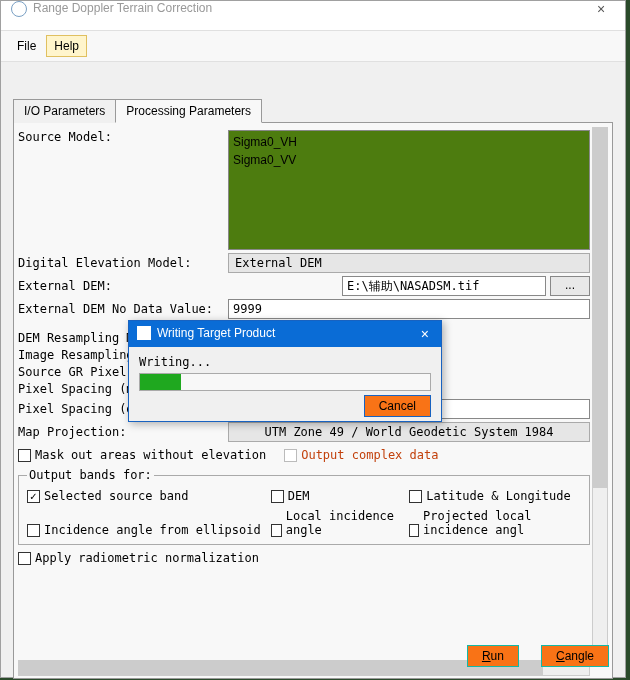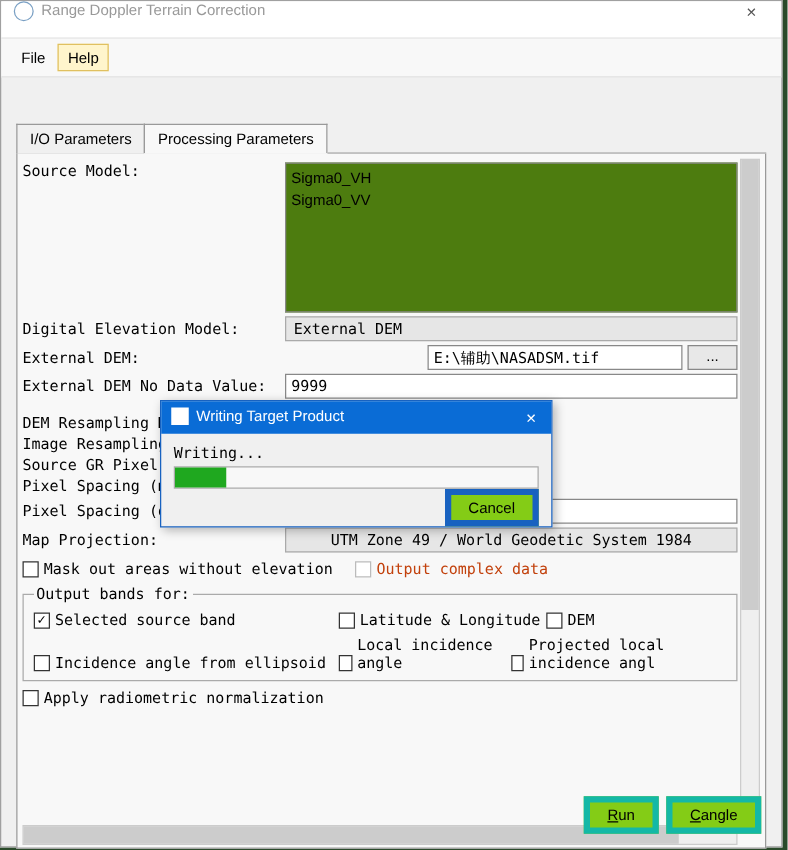--- a/index.html
+++ b/index.html
@@ -30,22 +30,22 @@
 .textfield { display: flex; gap: 4px; justify-content: center; }
 .textfield input { flex: 1; border: 1px solid #888; background: #fff; padding: 2px 4px; height: 20px; }
 .browse { width: 40px; border: 1px solid #888; background: #e8e8e8; text-align: center; cursor: pointer; height: 20px; line-height: 16px; }
 fieldset { border: 1px solid #aaa; margin: 6px 0; padding: 4px 8px; }
 .chk { display: flex; align-items: flex-end; gap: 4px; }
 .chk .box { width: 13px; height: 13px; border: 1px solid #333; background: #fff; display: flex; align-items: center; justify-content: center; font-size: 10px; line-height: 1; }
 .chk.disabled { color: #c2410c; }
 .chk.disabled .box { border-color: #bbb; }
 .check-grid { display: flex; flex-wrap: wrap; }
 .check-grid .chk { margin: 3px 0; }
-.bottom-buttons { position: absolute; right: 16px; bottom: 10px; display: flex; gap: 6px; }
-.btn { border: 5px solid #14b8a6; background: #84cc16; padding: 3px 14px; cursor: pointer; }
+.bottom-buttons { position: absolute; right: 16px; bottom: 10px; display: flex; gap: 22px; }
+.btn { border: 1px solid #14b8a6; background: #f97316; padding: 3px 14px; cursor: pointer; }
 .btn u { text-decoration: underline; }
 .modal { position: absolute; left: 128px; top: 320px; width: 314px; background: #f0f0f0; border: 1px solid #1862c0; box-shadow: 2px 2px 8px rgba(0,0,0,.3); }
 .modal .mtitle { background: #0a6cd6; color: #fff; padding: 5px 8px; display: flex; align-items: flex-start; }
 .modal .mtitle .micon { width: 14px; height: 14px; background: #fff; margin-right: 6px; display: inline-block; }
 .modal .mtitle .mtxt { flex: 1; }
 .modal .mtitle .mx { cursor: pointer; font-size: 14px; padding: 0 4px; }
 .modal .mbody { padding: 8px 10px; }
 .progress { border: 1px solid #aaa; height: 18px; background: #f8f8f8; margin: 4px 0 8px 0; position: relative; }
 .progress .bar { position: absolute; left: 0; top: 0; bottom: 0; width: 14%; background: #1fa81f; }
 .modal .mbtn-row { text-align: right; }
@@ -141,27 +141,27 @@
           </div>
         </div>
 
         <fieldset>
           <legend class="treat-as-label">Output bands for:</legend>
           <div class="check-grid">
             <div class="chk" style="width:44%">
               <span class="box">✓</span>
               <span class="treat-as-label">Selected source band</span>
             </div>
+            <div class="chk" style="width:25%">
+              <span class="box"></span>
+              <span class="treat-as-label">DEM</span>
+            </div>
             <div class="chk" style="width:30%">
               <span class="box"></span>
               <span class="treat-as-label">Latitude &amp; Longitude</span>
-            </div>
-            <div class="chk" style="width:25%">
-              <span class="box"></span>
-              <span class="treat-as-label">DEM</span>
             </div>
             <div class="chk" style="width:44%">
               <span class="box"></span>
               <span class="treat-as-label">Incidence angle from ellipsoid</span>
             </div>
             <div class="chk" style="width:25%">
               <span class="box"></span>
               <span class="treat-as-label">Local incidence angle</span>
             </div>
             <div class="chk" style="width:30%">

